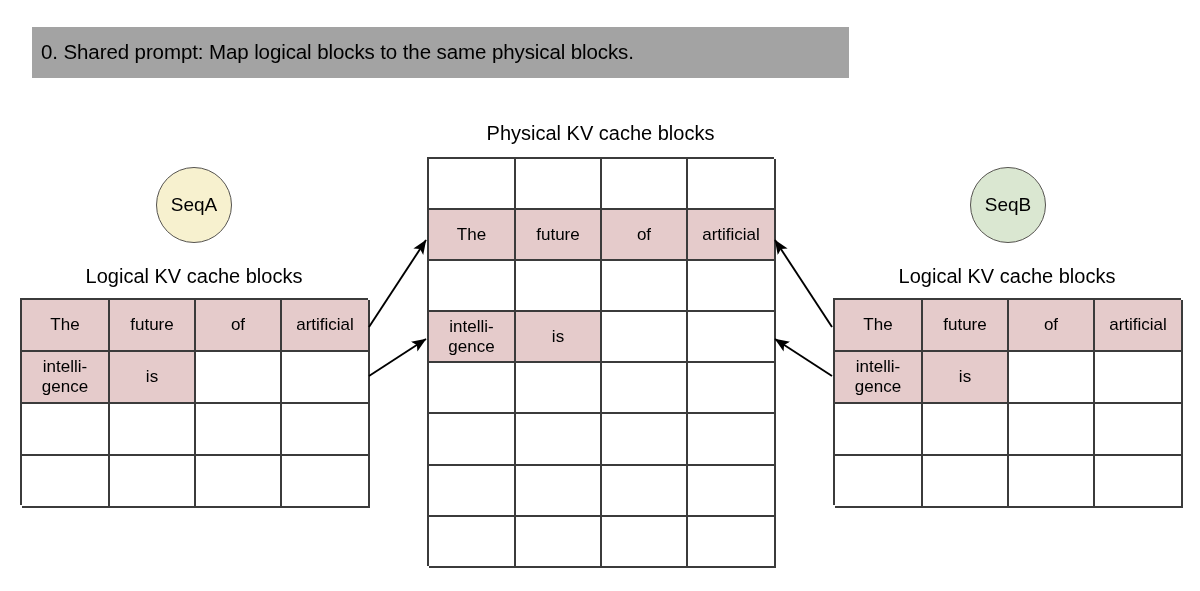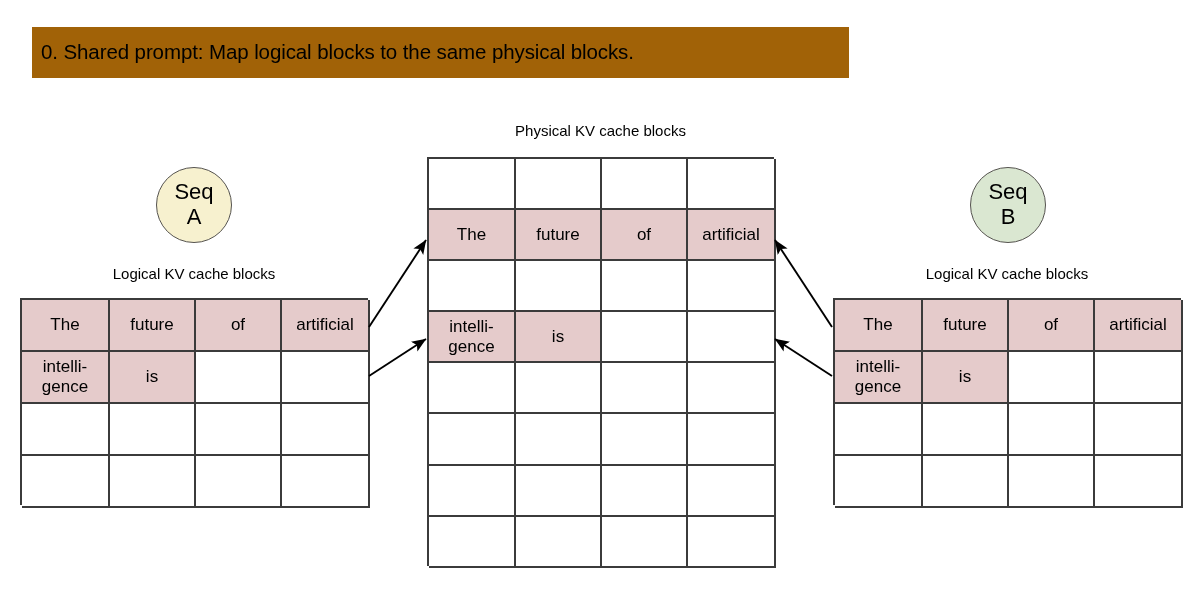--- a/index.html
+++ b/index.html
@@ -22,60 +22,60 @@
     height: 591px;
   }
 
   
   .banner {
     position: absolute;
     left: 32px;
     top: 27px;
     width: 817px;
     height: 51px;
-    background: #a16207;
+    background: #a3a3a3;
     display: flex;
     align-items: center;
     box-sizing: border-box;
     padding-left: 9px;
   }
   .banner-text {
     font-size: 20.5px;
     line-height: 1.1;
     color: #000;
     white-space: nowrap;
     letter-spacing: -0.1px;
   }
 
   
   .section-title {
     position: absolute;
-    font-size: 15px;
+    font-size: 20px;
     line-height: 1;
     color: #000;
     white-space: nowrap;
     text-align: center;
   }
   #physical-title { left: 427px; top: 123px; width: 347px; }
   #left-title     { left: 20px;  top: 266px; width: 348px; }
   #right-title    { left: 833px; top: 266px; width: 348px; }
 
   
   .seq-circle {
     position: absolute;
     width: 76px;
     height: 76px;
     border-radius: 50%;
     border: 1.2px solid #55534f;
     box-sizing: border-box;
     display: flex;
-    flex-direction: column;
+    flex-direction: row;
     align-items: center;
     justify-content: center;
-    font-size: 22px;
+    font-size: 19px;
     line-height: 1.12;
   }
   #seq-a { left: 156px; top: 167px; background: #f7f1cf; }
   #seq-b { left: 970px; top: 167px; background: #dae7d1; }
 
   
   .grid {
     position: absolute;
     display: grid;
     box-sizing: border-box;

